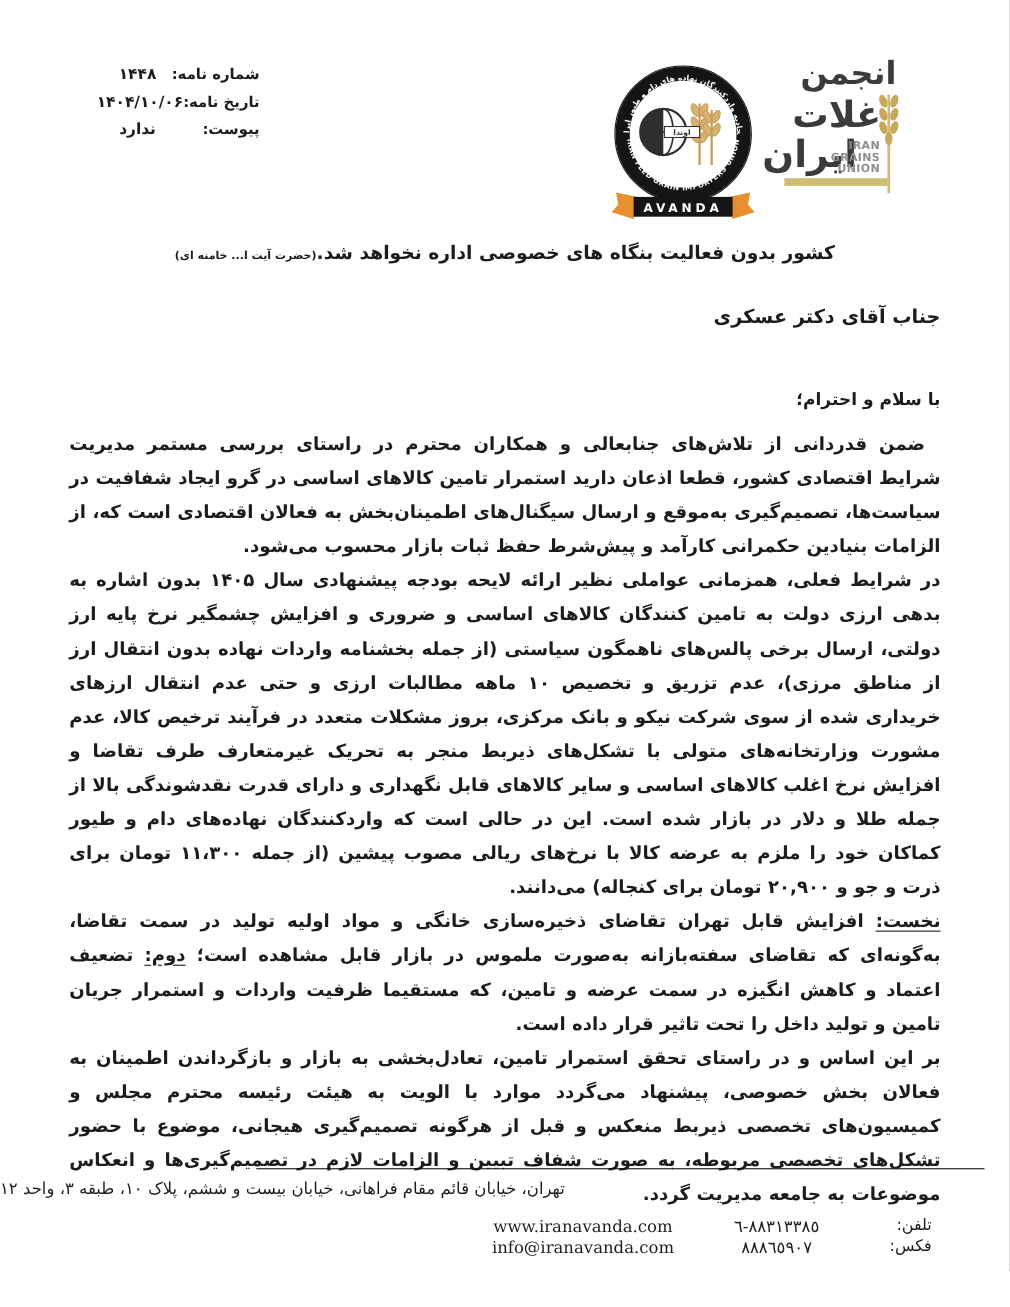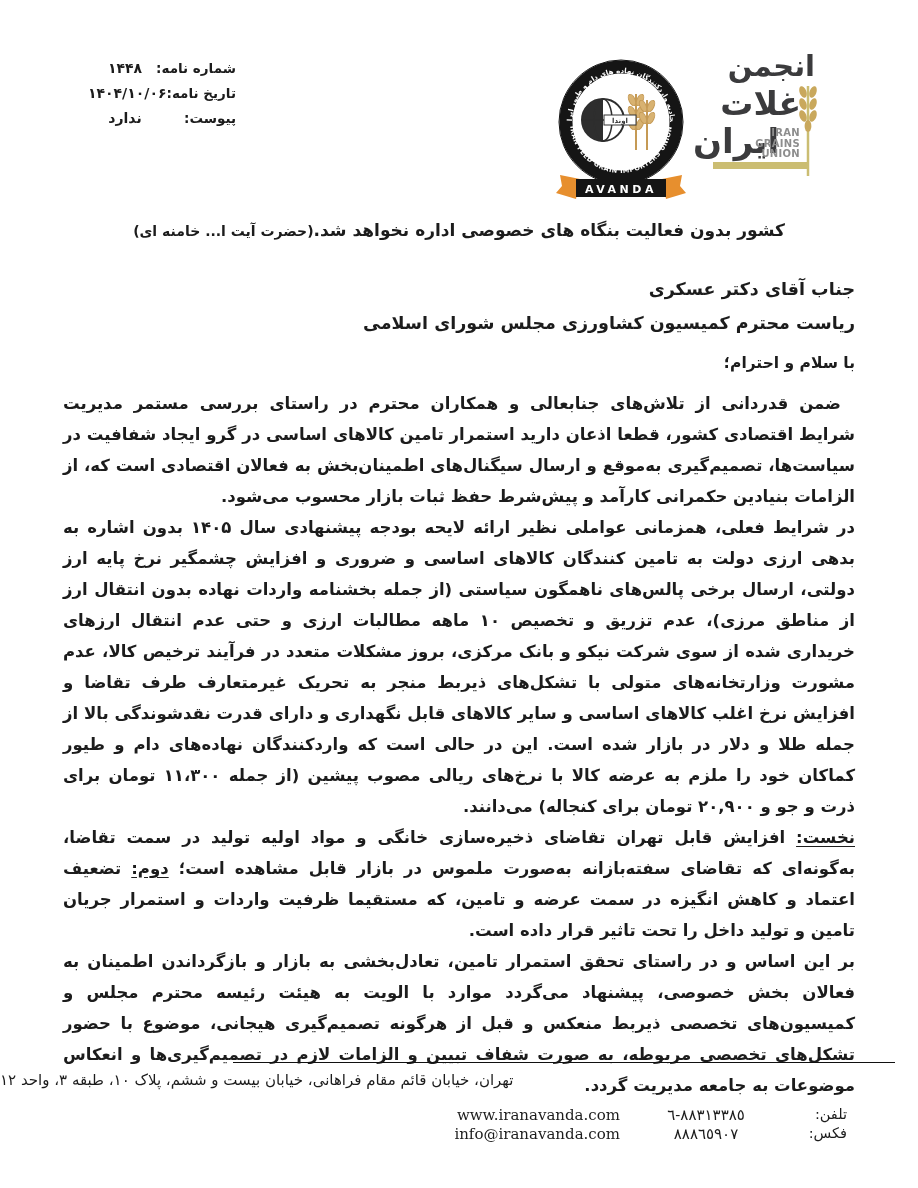--- a/index.html
+++ b/index.html
@@ -21,40 +21,40 @@
   .g-w1{top:0;right:2px;font-size:29px;}
   .g-w2{top:35px;right:16px;font-size:33px;}
   .g-w3{top:72px;left:0;font-size:34px;}
   .g-en{position:absolute;top:76px;right:17px;text-align:right;direction:ltr;
         font-size:10px;font-weight:700;color:#8d8d8d;line-height:10.5px;letter-spacing:.3px;}
   .g-wheat{position:absolute;top:30px;right:-3px;}
   .g-bar{position:absolute;top:110px;left:20px;width:94px;height:7px;background:#cbbd72;}
   
   .headline{position:absolute;left:0;top:220px;width:918px;text-align:center;direction:rtl;white-space:nowrap;}
   .headline .main{font-size:17px;font-weight:800;}
-  .headline .note{font-size:14px;font-weight:800;}
+  .headline .note{font-size:10px;font-weight:800;}
   
   .recipient{position:absolute;right:63px;top:272px;text-align:right;font-size:17.5px;font-weight:800;line-height:34px;}
   .salutation{position:absolute;right:63px;top:354px;font-size:15.5px;font-weight:800;}
   
   .body{position:absolute;right:63px;left:63px;top:388px;direction:rtl;
         text-align:justify;font-size:16.5px;font-weight:700;line-height:31px;}
   .body p{margin:0;}
   .body p.indent{text-indent:14px;}
   .u{text-decoration:underline;text-underline-offset:3px;}
   
   .rule{position:absolute;left:233px;top:1062px;width:662px;border-top:1.7px solid #111;}
   .address{position:absolute;left:0;top:1071px;width:918px;text-align:left;
            font-size:15px;font-weight:400;direction:rtl;}
   .contacts{position:absolute;right:71px;top:1106px;direction:rtl;display:grid;
             grid-template-columns:55px 120px 180px;column-gap:26px;row-gap:1px;
             font-family:"DejaVu Serif","DejaVu Sans",serif;font-size:15px;}
   .c-label{text-align:right;font-family:"DejaVu Sans",sans-serif;font-size:14.5px;}
   .c-num{text-align:center;}
-  .c-site{text-align:right;direction:ltr;}
+  .c-site{text-align:center;direction:ltr;}
 </style>
 </head>
 <body>
 
 <div class="page">
 
   <div class="meta">
     <div class="meta-row">
       <div class="meta-label">شماره نامه:</div>
       <div class="meta-value">۱۴۴۸</div>
@@ -140,21 +140,20 @@
     </div>
     <div class="g-bar"></div>
   </div>
 
   <div class="headline">
     <span class="main">کشور بدون فعالیت بنگاه های خصوصی اداره نخواهد شد.</span><span class="note">(حضرت آیت ا... خامنه ای)</span>
   </div>
 
   <div class="recipient">
     <div>جناب آقای دکتر عسکری</div>
-    <div>ریاست محترم کمیسیون کشاورزی مجلس شورای اسلامی</div>
   </div>
 
   <div class="salutation">با سلام و احترام؛</div>
 
   <div class="body">
     <p class="indent"><span>ضمن قدردانی از تلاش‌های جنابعالی و همکاران محترم در راستای بررسی مستمر مدیریت شرایط اقتصادی کشور، قطعا اذعان دارید استمرار تامین کالاهای اساسی در گرو ایجاد شفافیت در سیاست‌ها، تصمیم‌گیری به‌موقع و ارسال سیگنال‌های اطمینان‌بخش به فعالان اقتصادی است که، از الزامات بنیادین حکمرانی کارآمد و پیش‌شرط حفظ ثبات بازار محسوب می‌شود.</span></p>
     <p><span>در شرایط فعلی، همزمانی عواملی نظیر ارائه لایحه بودجه پیشنهادی سال ۱۴۰۵ بدون اشاره به بدهی ارزی دولت به تامین کنندگان کالاهای اساسی و ضروری و افزایش چشمگیر نرخ پایه ارز دولتی، ارسال برخی پالس‌های ناهمگون سیاستی (از جمله بخشنامه واردات نهاده بدون انتقال ارز از مناطق مرزی)، عدم تزریق و تخصیص ۱۰ ماهه مطالبات ارزی و حتی عدم انتقال ارزهای خریداری شده از سوی شرکت نیکو و بانک مرکزی، بروز مشکلات متعدد در فرآیند ترخیص کالا، عدم مشورت وزارتخانه‌های متولی با تشکل‌های ذیربط منجر به تحریک غیرمتعارف طرف تقاضا و افزایش نرخ اغلب کالاهای اساسی و سایر کالاهای قابل نگهداری و دارای قدرت نقدشوندگی بالا از جمله طلا و دلار در بازار شده است. این در حالی است که واردکنندگان نهاده‌های دام و طیور کماکان خود را ملزم به عرضه کالا با نرخ‌های ریالی مصوب پیشین (از جمله ۱۱،۳۰۰ تومان برای ذرت و جو و ۲۰,۹۰۰ تومان برای کنجاله) می‌دانند.</span></p>
     <p><span class="u">نخست:</span><span> افزایش قابل تهران تقاضای ذخیره‌سازی خانگی و مواد اولیه تولید در سمت تقاضا، به‌گونه‌ای که تقاضای سفته‌بازانه به‌صورت ملموس در بازار قابل مشاهده است؛ </span><span class="u">دوم:</span><span> تضعیف اعتماد و کاهش انگیزه در سمت عرضه و تامین، که مستقیما ظرفیت واردات و استمرار جریان تامین و تولید داخل را تحت تاثیر قرار داده است.</span></p>
     <p><span>بر این اساس و در راستای تحقق استمرار تامین، تعادل‌بخشی به بازار و بازگرداندن اطمینان به فعالان بخش خصوصی، پیشنهاد می‌گردد موارد با الویت به هیئت رئیسه محترم مجلس و کمیسیون‌های تخصصی ذیربط منعکس و قبل از هرگونه تصمیم‌گیری هیجانی، موضوع با حضور تشکل‌های تخصصی مربوطه، به صورت شفاف تبیین و الزامات لازم در تصمیم‌گیری‌ها و انعکاس موضوعات به جامعه مدیریت گردد.</span></p>
   </div>

